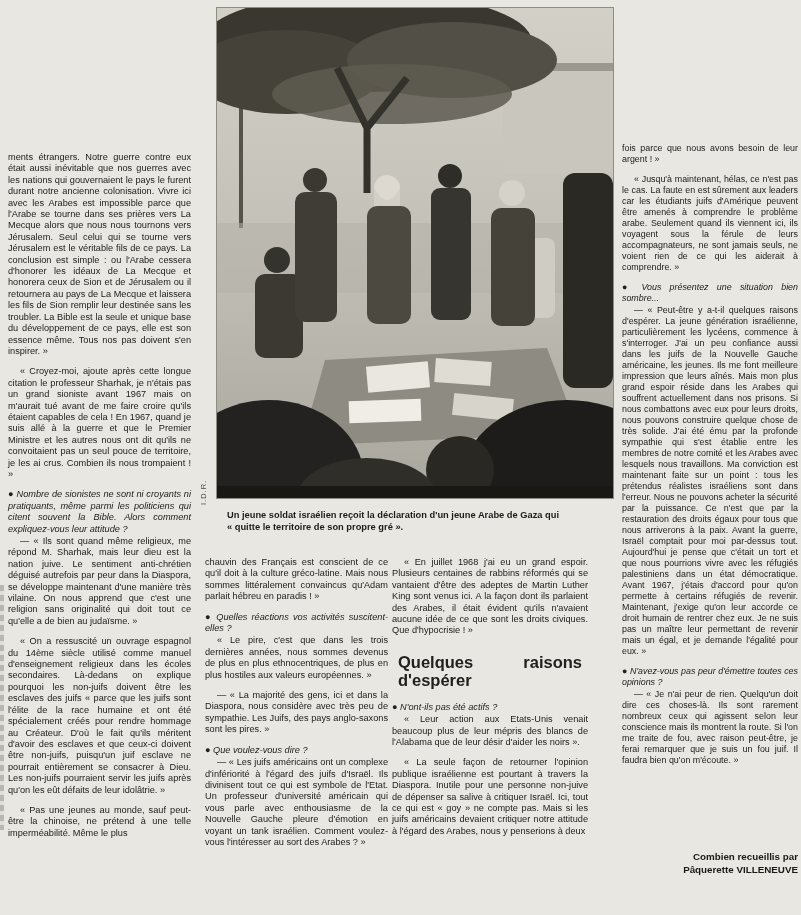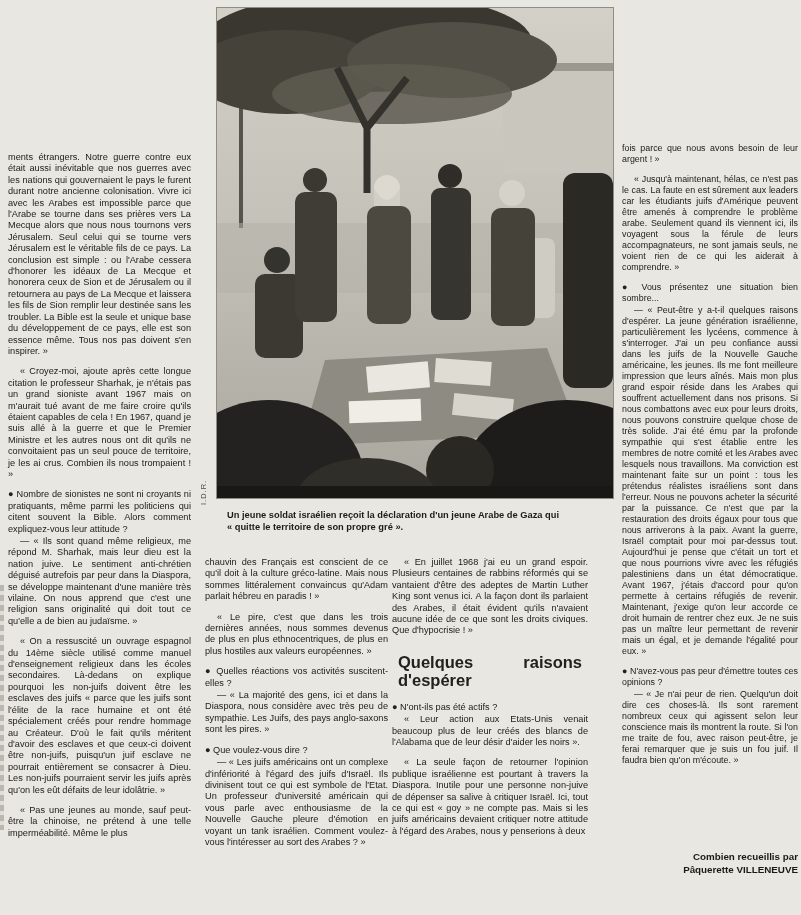--- a/index.html
+++ b/index.html
@@ -22,21 +22,21 @@
     line-height:11.4px;
     color:#22211e;
   }
   .col1{left:8px;top:152px;width:183px;}
   .col2{left:205px;top:557px;width:183px;}
   .col3{left:392px;top:557px;width:196px;}
   .col4{left:622px;top:143px;width:176px;font-size:8.9px;line-height:11px;}
   .blk{margin:0 0 9px 0;}
   .blk-cont{text-indent:0;}
   .blk-para{text-indent:12px;}
-  .blk-question{margin:1px 0;}
+  .blk-question{font-style:italic;margin:1px 0;}
   .blk-heading{
     font-weight:bold;font-style:normal;
     font-size:16.5px;line-height:1.12;
     text-indent:0;
     margin:16px 6px 12px;
   }
   .photo{
     position:absolute;left:217px;top:8px;width:396px;height:490px;
     margin:0;background:#b8b5ae;
     box-shadow:0 0 0 1px #8f8c85;
@@ -136,31 +136,31 @@
   <div class="col col1">
       <p class="blk blk-cont">ments étrangers. Notre guerre contre eux était aussi inévitable que nos guerres avec les nations qui gouvernaient le pays le furent durant notre ancienne colonisation. Vivre ici avec les Arabes est impossible parce que l'Arabe se tourne dans ses prières vers La Mecque alors que nous nous tournons vers Jérusalem. Seul celui qui se tourne vers Jérusalem est le véritable fils de ce pays. La conclusion est simple : ou l'Arabe cessera d'honorer les idéaux de La Mecque et honorera ceux de Sion et de Jérusalem ou il retournera au pays de La Mecque et laissera les fils de Sion remplir leur destinée sans les troubler. La Bible est la seule et unique base du développement de ce pays, elle est son essence même. Tous nos pas doivent s'en inspirer. »</p>
       <p class="blk blk-para">« Croyez-moi, ajoute après cette longue citation le professeur Sharhak, je n'étais pas un grand sioniste avant 1967 mais on m'aurait tué avant de me faire croire qu'ils étaient capables de cela ! En 1967, quand je suis allé à la guerre et que le Premier Ministre et les autres nous ont dit qu'ils ne convoitaient pas un seul pouce de territoire, je les ai crus. Combien ils nous trompaient ! »</p>
       <p class="blk blk-question">● Nombre de sionistes ne sont ni croyants ni pratiquants, même parmi les politiciens qui citent souvent la Bible. Alors comment expliquez-vous leur attitude ?</p>
       <p class="blk blk-para">— « Ils sont quand même religieux, me répond M. Sharhak, mais leur dieu est la nation juive. Le sentiment anti-chrétien déguisé autrefois par peur dans la Diaspora, se développe maintenant d'une manière très vilaine. On nous apprend que c'est une religion sans originalité qui doit tout ce qu'elle a de bien au judaïsme. »</p>
       <p class="blk blk-para">« On a ressuscité un ouvrage espagnol du 14ème siècle utilisé comme manuel d'enseignement religieux dans les écoles secondaires. Là-dedans on explique pourquoi les non-juifs doivent être les esclaves des juifs « parce que les juifs sont l'élite de la race humaine et ont été spécialement créés pour rendre hommage au Créateur. D'où le fait qu'ils méritent d'avoir des esclaves et que ceux-ci doivent être non-juifs, puisqu'un juif esclave ne pourrait entièrement se consacrer à Dieu. Les non-juifs pourraient servir les juifs après qu'on les eût défaits de leur idolâtrie. »</p>
       <p class="blk blk-para">« Pas une jeunes au monde, sauf peut-être la chinoise, ne prétend à une telle imperméabilité. Même le plus</p>
     </div>
   <div class="col col2">
       <p class="blk blk-cont">chauvin des Français est conscient de ce qu'il doit à la culture gréco-latine. Mais nous sommes littéralement convaincus qu'Adam parlait hébreu en paradis ! »</p>
+      <p class="blk blk-question">● Quelles réactions vos activités suscitent-elles ?</p>
       <p class="blk blk-para">« Le pire, c'est que dans les trois dernières années, nous sommes devenus de plus en plus ethnocentriques, de plus en plus hostiles aux valeurs européennes. »</p>
-      <p class="blk blk-question">● Quelles réactions vos activités suscitent-elles ?</p>
       <p class="blk blk-para">— « La majorité des gens, ici et dans la Diaspora, nous considère avec très peu de sympathie. Les Juifs, des pays anglo-saxons sont les pires. »</p>
       <p class="blk blk-question">● Que voulez-vous dire ?</p>
       <p class="blk blk-para">— « Les juifs américains ont un complexe d'infériorité à l'égard des juifs d'Israël. Ils divinisent tout ce qui est symbole de l'Etat. Un professeur d'université américain qui vous parle avec enthousiasme de la Nouvelle Gauche pleure d'émotion en voyant un tank israélien. Comment voulez-vous l'intéresser au sort des Arabes ? »</p>
     </div>
   <div class="col col3">
       <p class="blk blk-para">« En juillet 1968 j'ai eu un grand espoir. Plusieurs centaines de rabbins réformés qui se vantaient d'être des adeptes de Martin Luther King sont venus ici. A la façon dont ils parlaient des Arabes, il était évident qu'ils n'avaient aucune idée de ce que sont les droits civiques. Que d'hypocrisie ! »</p>
       <p class="blk blk-heading">Quelques raisons d'espérer</p>
       <p class="blk blk-question">● N'ont-ils pas été actifs ?</p>
-      <p class="blk blk-para">« Leur action aux Etats-Unis venait beaucoup plus de leur créés des blancs de l'Alabama que de leur désir d'aider les noirs ».</p>
+      <p class="blk blk-para">« Leur action aux Etats-Unis venait beaucoup plus de leur mépris des blancs de l'Alabama que de leur désir d'aider les noirs ».</p>
       <p class="blk blk-para">« La seule façon de retourner l'opinion publique israélienne est pourtant à travers la Diaspora. Inutile pour une personne non-juive de dépenser sa salive à critiquer Israël. Ici, tout ce qui est « goy » ne compte pas. Mais si les juifs américains devaient critiquer notre attitude à l'égard des Arabes, nous y penserions à deux</p>
     </div>
   <div class="col col4">
       <p class="blk blk-cont">fois parce que nous avons besoin de leur argent ! »</p>
       <p class="blk blk-para">« Jusqu'à maintenant, hélas, ce n'est pas le cas. La faute en est sûrement aux leaders car les étudiants juifs d'Amérique peuvent être amenés à comprendre le problème arabe. Seulement quand ils viennent ici, ils voyagent sous la férule de leurs accompagnateurs, ne sont jamais seuls, ne voient rien de ce qui les aiderait à comprendre. »</p>
       <p class="blk blk-question">● Vous présentez une situation bien sombre...</p>
       <p class="blk blk-para">— « Peut-être y a-t-il quelques raisons d'espérer. La jeune génération israélienne, particulièrement les lycéens, commence à s'interroger. J'ai un peu confiance aussi dans les juifs de la Nouvelle Gauche américaine, les jeunes. Ils me font meilleure impression que leurs aînés. Mais mon plus grand espoir réside dans les Arabes qui souffrent actuellement dans nos prisons. Si nous combattons avec eux pour leurs droits, nous pouvons construire quelque chose de très solide. J'ai été ému par la profonde sympathie qui s'est établie entre les membres de notre comité et les Arabes avec lesquels nous travaillons. Ma conviction est maintenant faite sur un point : tous les prétendus réalistes israéliens sont dans l'erreur. Nous ne pouvons acheter la sécurité par la puissance. Ce n'est que par la restauration des droits égaux pour tous que nous arriverons à la paix. Avant la guerre, Israël comptait pour moi par-dessus tout. Aujourd'hui je pense que c'était un tort et que nous pourrions vivre avec les réfugiés palestiniens dans un état démocratique. Avant 1967, j'étais d'accord pour qu'on permette à certains réfugiés de revenir. Maintenant, j'exige qu'on leur accorde ce droit humain de rentrer chez eux. Je ne suis pas un maître leur permettant de revenir mais un égal, et je demande l'égalité pour eux. »</p>
       <p class="blk blk-question">● N'avez-vous pas peur d'émettre toutes ces opinions ?</p>
       <p class="blk blk-para">— « Je n'ai peur de rien. Quelqu'un doit dire ces choses-là. Ils sont rarement nombreux ceux qui agissent selon leur conscience mais ils montrent la route. Si l'on me traite de fou, avec raison peut-être, je ferai remarquer que je suis un fou juif. Il faudra bien qu'on m'écoute. »</p>
     </div>

